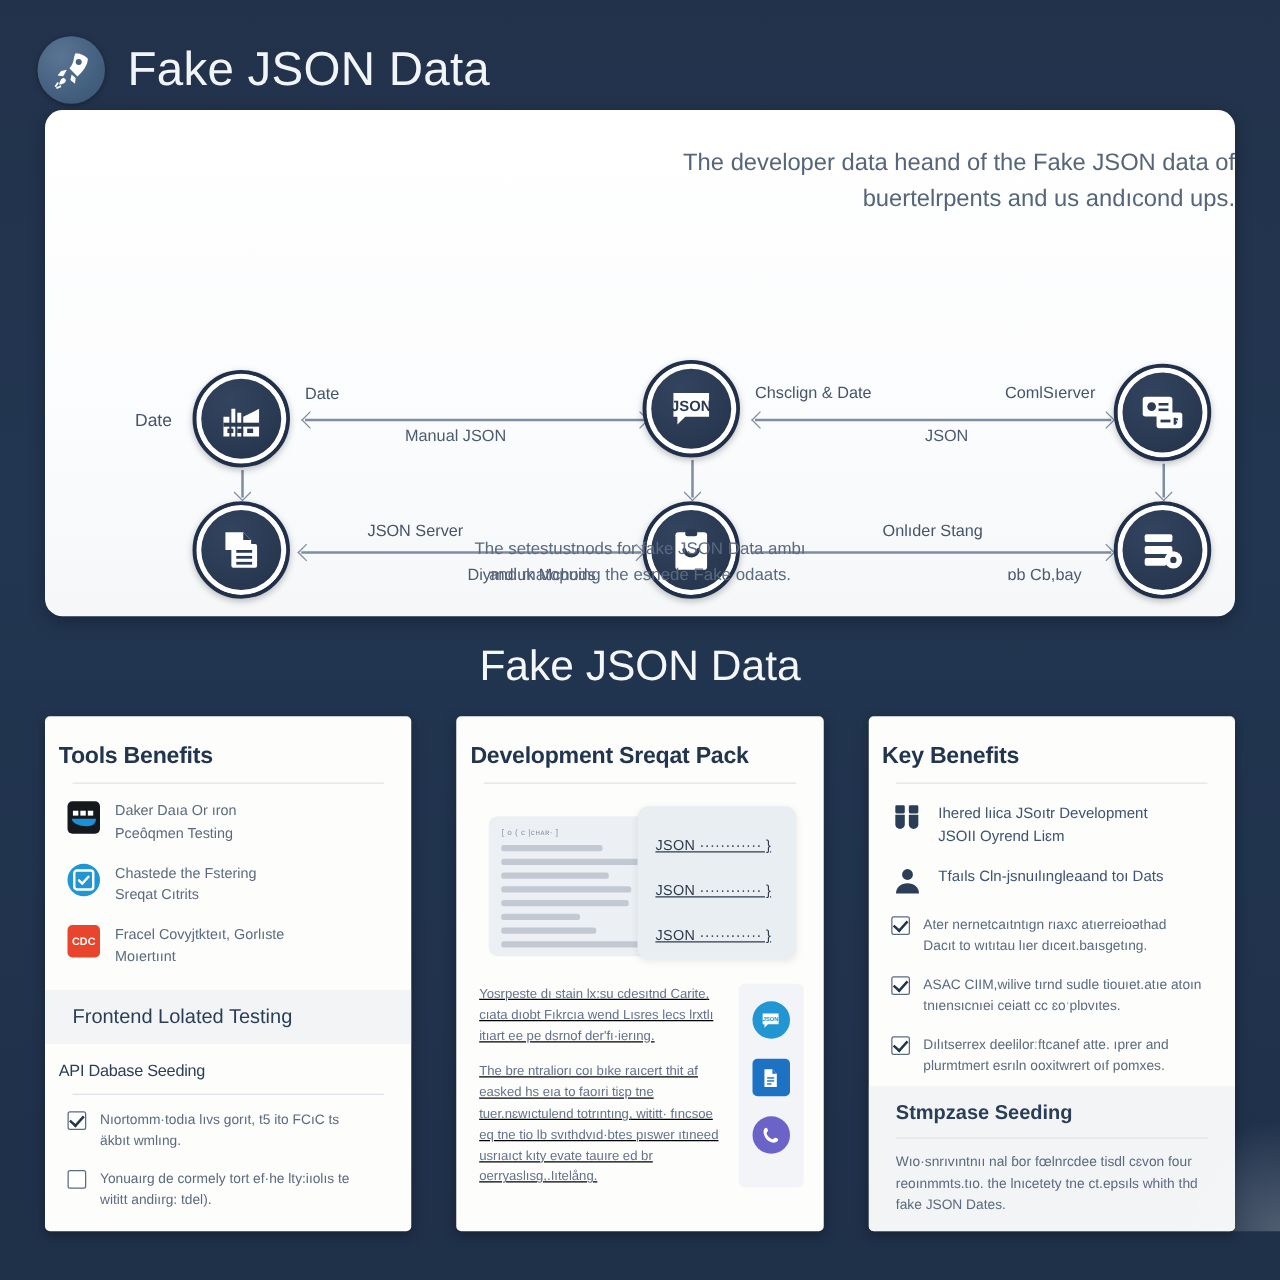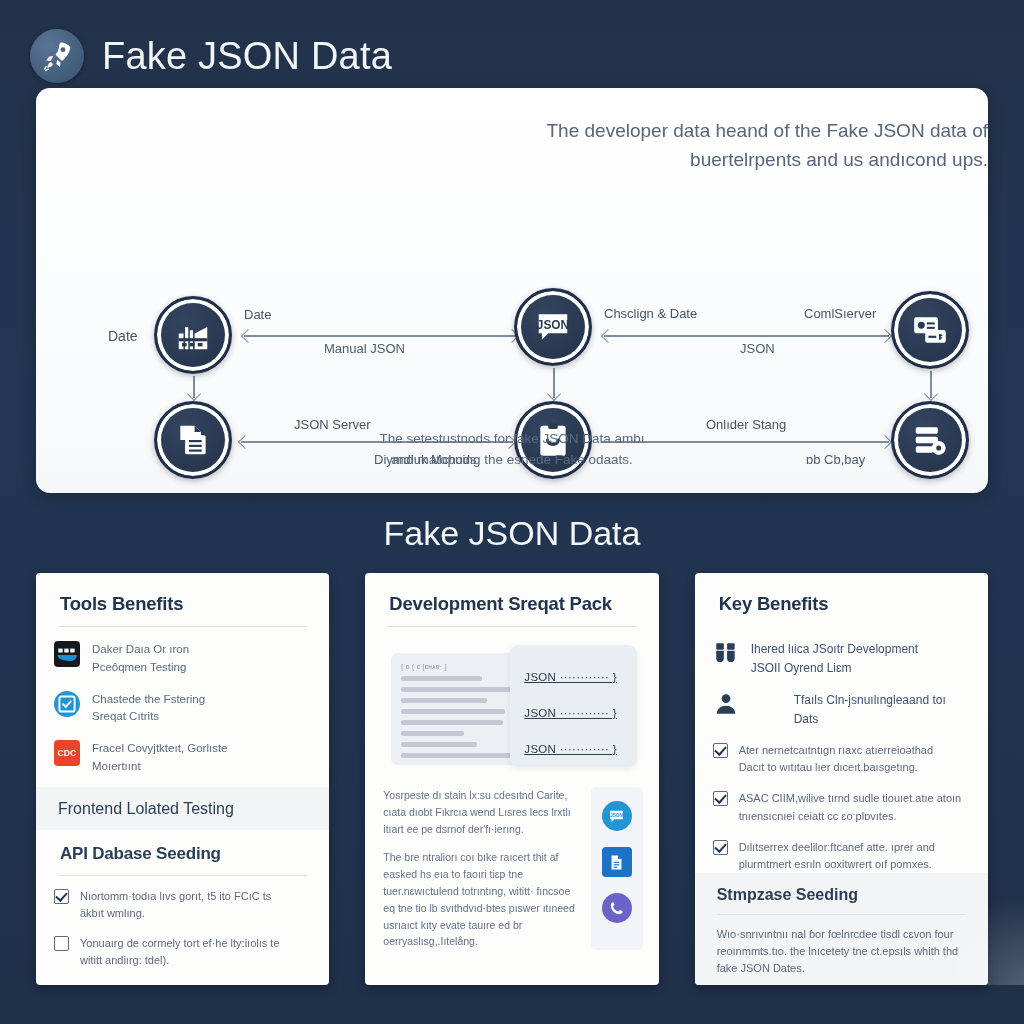--- a/index.html
+++ b/index.html
@@ -78,23 +78,23 @@
   }
 
   
   .cards { position: absolute; top: 573px; left: 0; width: 1024px; display: flex; gap: 36px; padding: 0 36px; }
   .card {
     width: 295px; background: #fdfdfc; border-radius: 4px;
     box-shadow: 0 3px 10px rgba(0,0,0,.3);
     overflow: hidden; display: flex; flex-direction: column;
   }
   .card.tall { height: 412px; }
-  .card-head { padding: 20px 22px 0 24px; }
+  .card-head { padding: 20px 22px 0 11px; }
   .card-title { color: #22354e; font-size: 18.5px; font-weight: bold; letter-spacing: -.2px; }
-  .card-title.light { font-weight: 700; font-size: 17px; color: #2b3e57; }
+  .card-title.light { font-weight: 400; font-size: 13px; color: #2b3e57; }
   .rule { height: 1px; background: #dfe3e8; margin: 11px 22px 0 22px; }
 
   .bullets { padding: 14px 18px 0 18px; display: flex; flex-direction: column; gap: 14px; }
   .bullet { display: flex; gap: 12px; align-items: flex-start; }
   .bullet .ico { flex: 0 0 auto; width: 26px; height: 26px; border-radius: 4px; display: flex; align-items: center; justify-content: center; }
   .bullet .ico.sq-dark { background: #15181c; }
   .bullet .ico.circ-blue { background: #2196d3; border-radius: 50%; }
   .bullet .ico.sq-red { background: #e8452c; }
   .bullet .ico.plain { background: transparent; }
   .bullet .btxt { color: #5b6a7e; font-size: 11.5px; line-height: 1.55; }
@@ -119,21 +119,21 @@
   .mock-code { color: #8a94a3; font-size: 6.5px; letter-spacing: .4px; margin-bottom: 6px; }
   .bar { height: 5px; background: #c3c9d2; border-radius: 2px; margin-bottom: 6px; }
   .mock-right {
     position: absolute; left: 125px; top: 2px; width: 127px; height: 122px;
     background: #e9eef3; border-radius: 9px; padding: 14px 0 0 14px;
     box-shadow: 0 2px 6px rgba(0,0,0,.08);
     display: flex; flex-direction: column; justify-content: space-around;
   }
   .json-line { color: #2f3b4d; font-size: 11.5px; letter-spacing: .3px; text-decoration: underline; }
   .para { color: #63718a; font-size: 10.5px; line-height: 1.6; }
-  .mid-body { display: flex; gap: 10px; padding: 14px 16px 0 18px; }
+  .mid-body { display: flex; gap: 10px; padding: 14px 16px 0 18px; text-decoration: underline; }
   .mid-icons { background: #f2f4f7; border-radius: 5px; padding: 14px 11px; display: flex; flex-direction: column; gap: 16px; align-items: center; }
   .cicon { width: 30px; height: 30px; border-radius: 50%; display: flex; align-items: center; justify-content: center; }
   .cicon.blue { background: #2196d3; }
   .cicon.doc { background: #1d72c4; border-radius: 4px; }
   .cicon.purple { background: #6c63c8; }
   .cicon svg { width: 17px; height: 17px; }
   .corner-glow { position: absolute; right: 0; bottom: 0; width: 90px; height: 90px;
     background: radial-gradient(circle at 100% 100%, rgba(255,255,255,.22), rgba(255,255,255,0) 70%); }
 </style>
 </head>
@@ -402,21 +402,21 @@
             <div>JSOII Oyrend Lіɛm</div>
           </div>
         </div>
         <div class="bullet">
           <div class="ico plain">
             <svg viewBox="0 0 24 24" fill="#2b3e57">
                 <circle cx="12" cy="7" r="4"></circle>
                 <path d="M3.5 21c0-4.7 3.8-7.5 8.5-7.5s8.5 2.8 8.5 7.5z"></path>
               </svg>
           </div>
-          <div class="btxt" style="color:#3f5270; font-size:12px;margin-left:43px;">
+          <div class="btxt" style="color:#3f5270; font-size:12px;">
             <div>Tfaıls Cln-jsnuılıngleaand toı Dats</div>
           </div>
         </div>
 
         <div class="check">
           <div class="cbox on"></div>
           <div class="ctxt">
             <div>Ater nernetcaıtntıgn rıaxc atıerreioəthad</div>
             <div>Dacıt to wıtıtau lıer dıceıt.baısgetıng.</div>
           </div>

